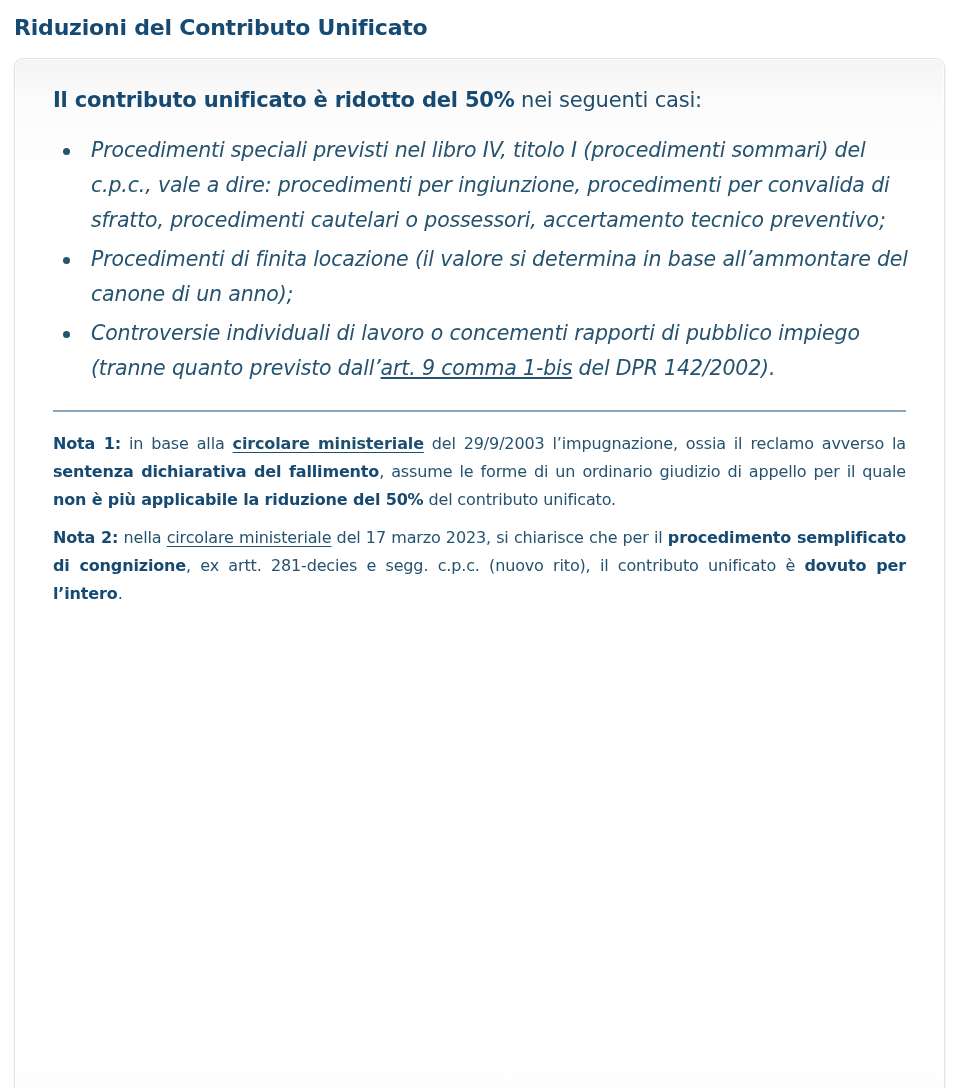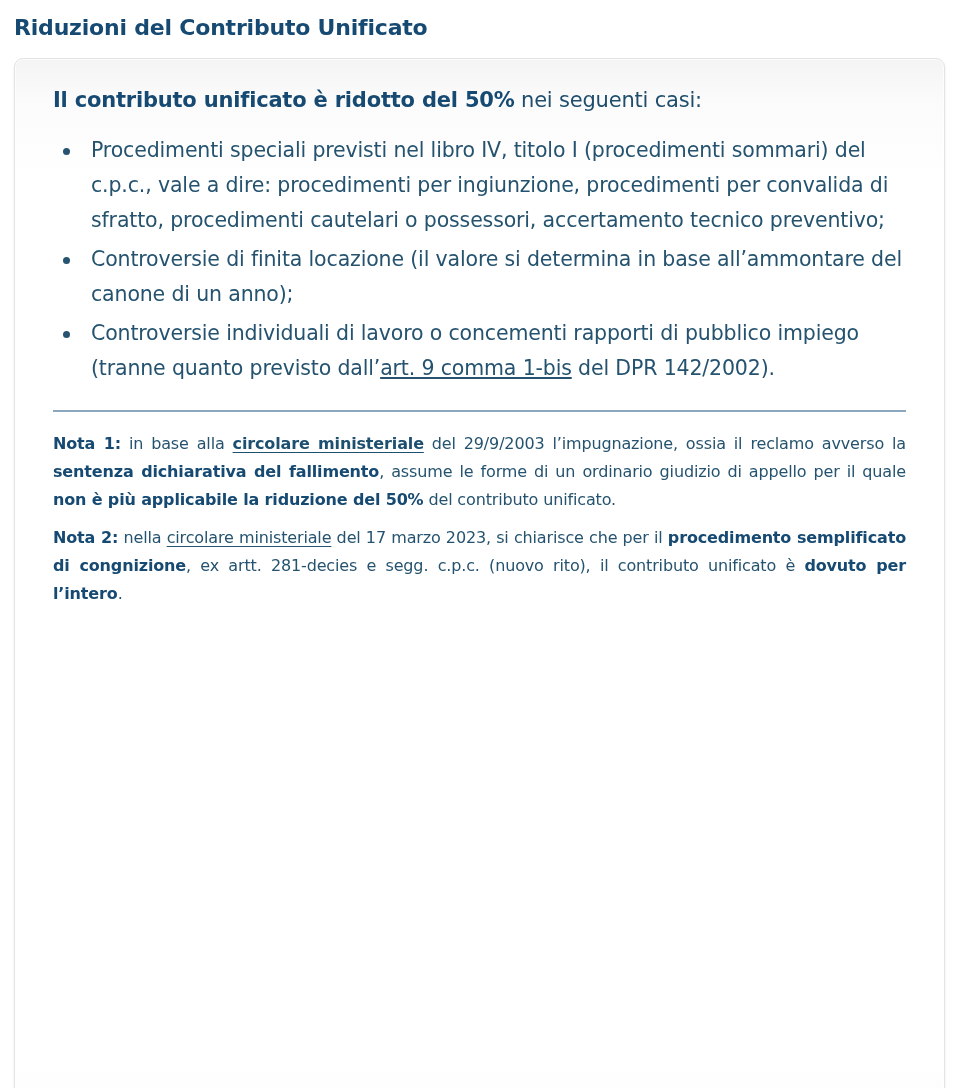--- a/index.html
+++ b/index.html
@@ -55,20 +55,21 @@
   .intro .b {
     font-weight: bold;
     color: #164a72;
   }
 
   
   .bullets {
     list-style: none;
     margin: 0 0 0 12px;
     padding: 0;
+    font-style: italic;
   }
   .bullets li {
     position: relative;
     padding-left: 38px;
     margin-bottom: 4px;
     font-size: 20.5px;
     line-height: 35px;
     color: #25536f;
     letter-spacing: -0.15px;
   }
@@ -134,21 +135,21 @@
 
   <p class="intro">
     <span class="b">Il contributo unificato è ridotto del 50%</span><span> nei seguenti casi:</span>
   </p>
 
   <ul class="bullets">
     <li>
       <span>Procedimenti speciali previsti nel libro IV, titolo I (procedimenti sommari) del c.p.c., vale a dire: procedimenti per ingiunzione, procedimenti per convalida di sfratto, procedimenti cautelari o possessori, accertamento tecnico preventivo;</span>
     </li>
     <li>
-      <span>Controversie di finita locazione (il valore si determina in base all’ammontare del canone di un anno);</span>
+      <span>Procedimenti di finita locazione (il valore si determina in base all’ammontare del canone di un anno);</span>
     </li>
     <li>
       <span>Controversie individuali di lavoro o concementi rapporti di pubblico impiego (tranne quanto previsto dall’</span><a class="lnk">art. 9 comma 1-bis</a><span> del DPR 142/2002).</span>
     </li>
   </ul>
 
   <hr class="divider">
 
   <p class="nota">
     <span class="b">Nota 1:</span><span> in base alla </span><a class="lnk-b">circolare ministeriale</a><span> del 29/9/2003 l’impugnazione, ossia il reclamo avverso la </span><span class="b">sentenza dichiarativa del fallimento</span><span>, assume le forme di un ordinario giudizio di appello per il quale </span><span class="b">non è più applicabile la riduzione del 50%</span><span> del contributo unificato.</span>

